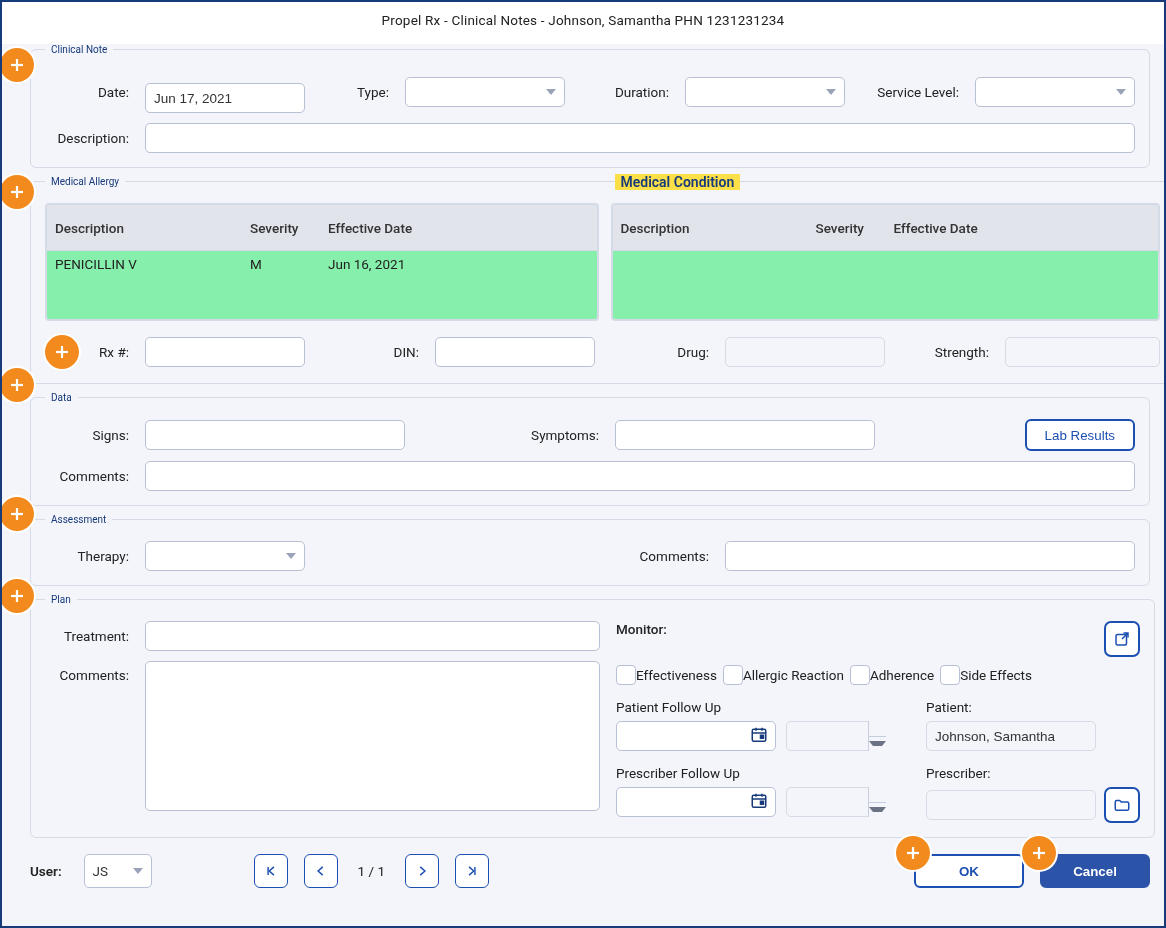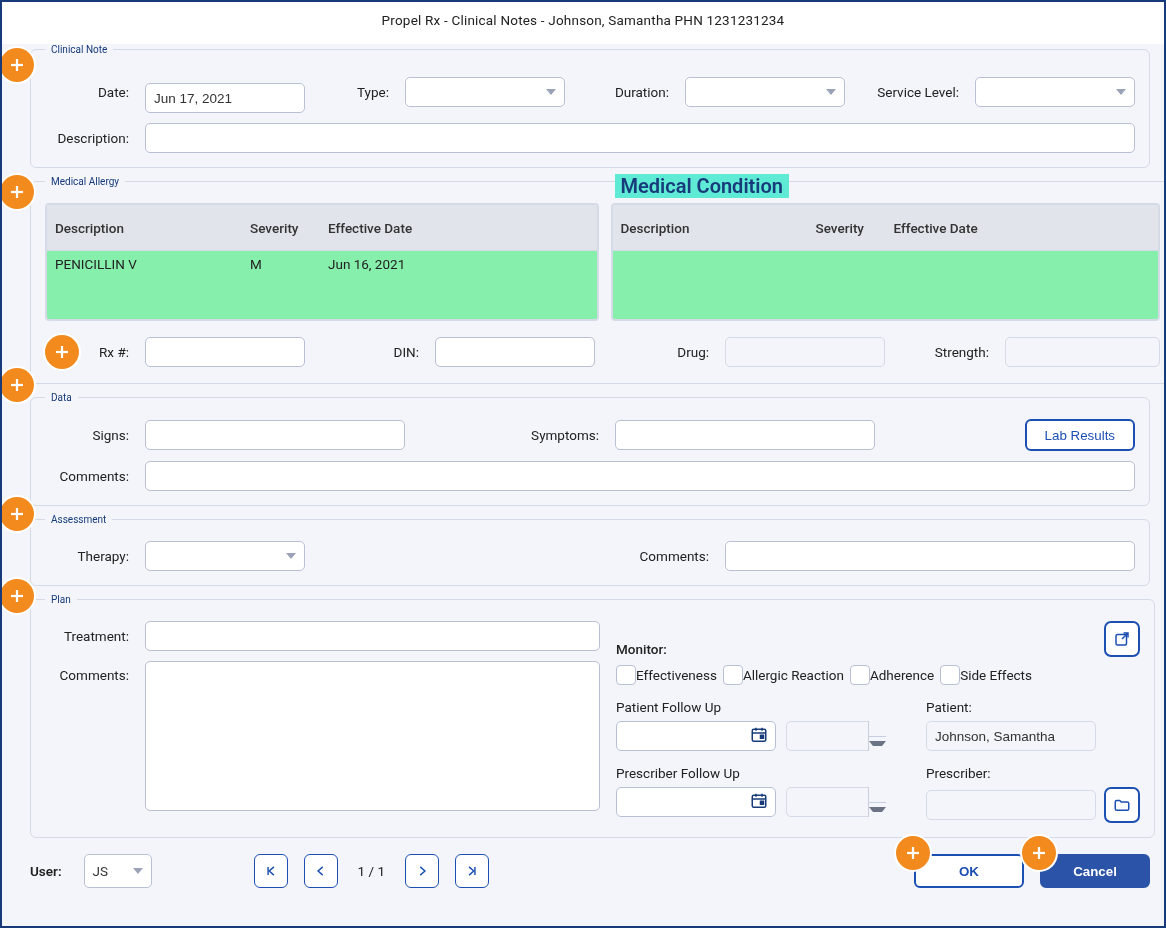--- a/index.html
+++ b/index.html
@@ -263,21 +263,21 @@
             <div style="flex:1;"></div>
           </div>
           <div class="trow">
             <div style="width:195px;">PENICILLIN V</div>
             <div style="width:78px;">M</div>
             <div style="width:120px;">Jun 16, 2021</div>
           </div>
         </div>
 
         <div style="flex:1; position:relative;">
-          <div style="position:absolute; top:-29px; left:4px; color:#173a7a; font-weight:600; background:#5eead4; padding:0 6px; font-size:20px;">Medical Condition</div>
+          <div style="position:absolute; top:-29px; left:4px; color:#173a7a; font-weight:600; background:#fde047; padding:0 6px; font-size:14px;">Medical Condition</div>
           <div class="table-box">
             <div class="thead">
               <div style="width:195px;">Description</div>
               <div style="width:78px;">Severity</div>
               <div style="width:120px;">Effective Date</div>
               <div style="flex:1;"></div>
             </div>
           </div>
         </div>
       </div>
@@ -360,21 +360,21 @@
             <span class="lbl w-90">Treatment:</span>
             <input type="text" class="field" style="flex: 1 1 0%;">
           </div>
           <div class="row" style="align-items:flex-start;">
             <span class="lbl w-90" style="padding-top:6px;">Comments:</span>
             <textarea class="field" style="flex: 1 1 0%; height: 150px;"></textarea>
           </div>
         </div>
 
         <div style="flex:1;">
-          <div style="display:flex; align-items:flex-end; margin-bottom:8px;">
+          <div style="display:flex; align-items:flex-start; margin-bottom:8px;">
             <span style="font-weight:500;">Monitor:</span>
             <span class="spacer"></span>
             <div class="icon-btn">
               <svg viewBox="0 0 24 24">
                   <rect x="4" y="6" width="14" height="14" rx="2"></rect>
                   <path d="M14 4h6v6M20 4l-8 8"></path>
                 </svg>
             </div>
           </div>
 

